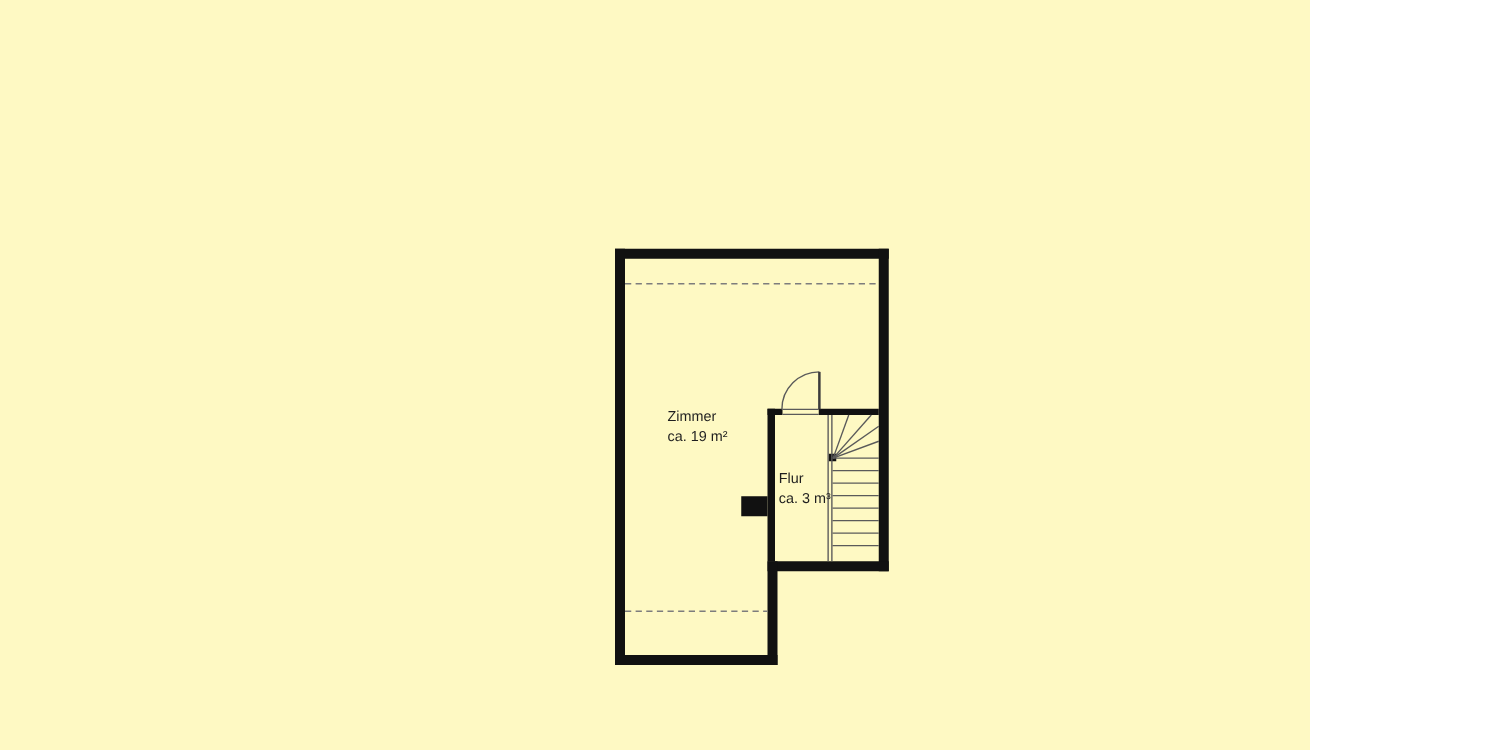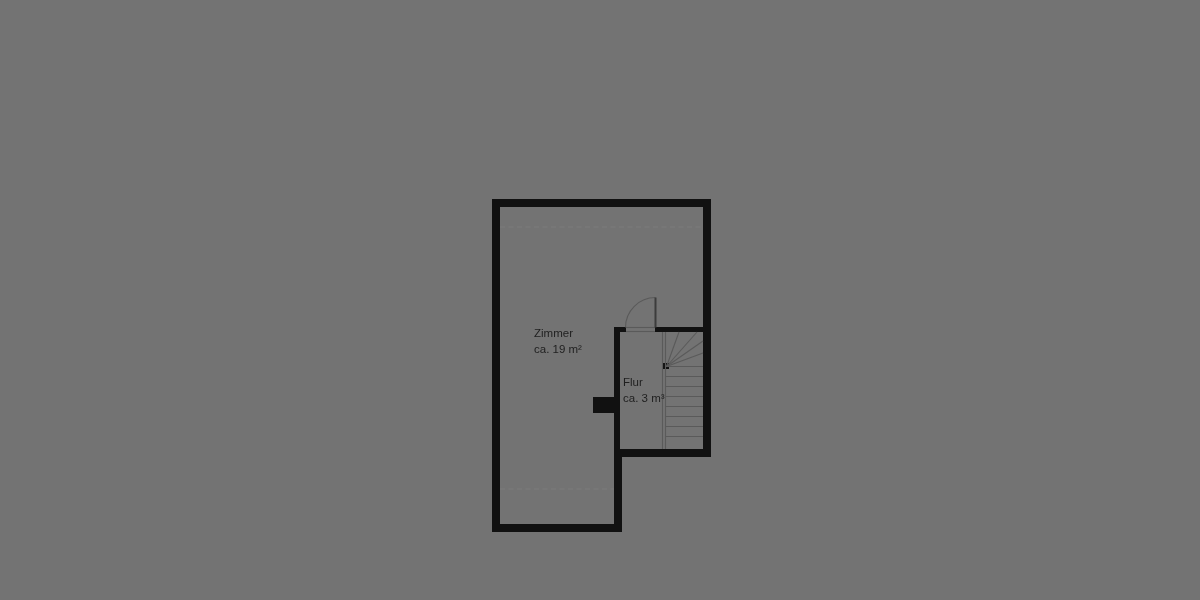--- a/index.html
+++ b/index.html
@@ -8,23 +8,23 @@
     background: #ffffff;
   }
   body {
     width: 1200px;
     height: 600px;
     overflow: hidden;
     font-family: "Liberation Sans", sans-serif;
   }
   .canvas {
     position: relative;
-    width: 1200px;
+    width: 1048px;
     height: 600px;
-    background: #737373;
+    background: #fef9c3;
   }
   svg {
     position: absolute;
     top: 0;
     left: 0;
     display: block;
   }
   text {
     font-family: "Liberation Sans", "DejaVu Sans", sans-serif;
     font-size: 11.5px;

